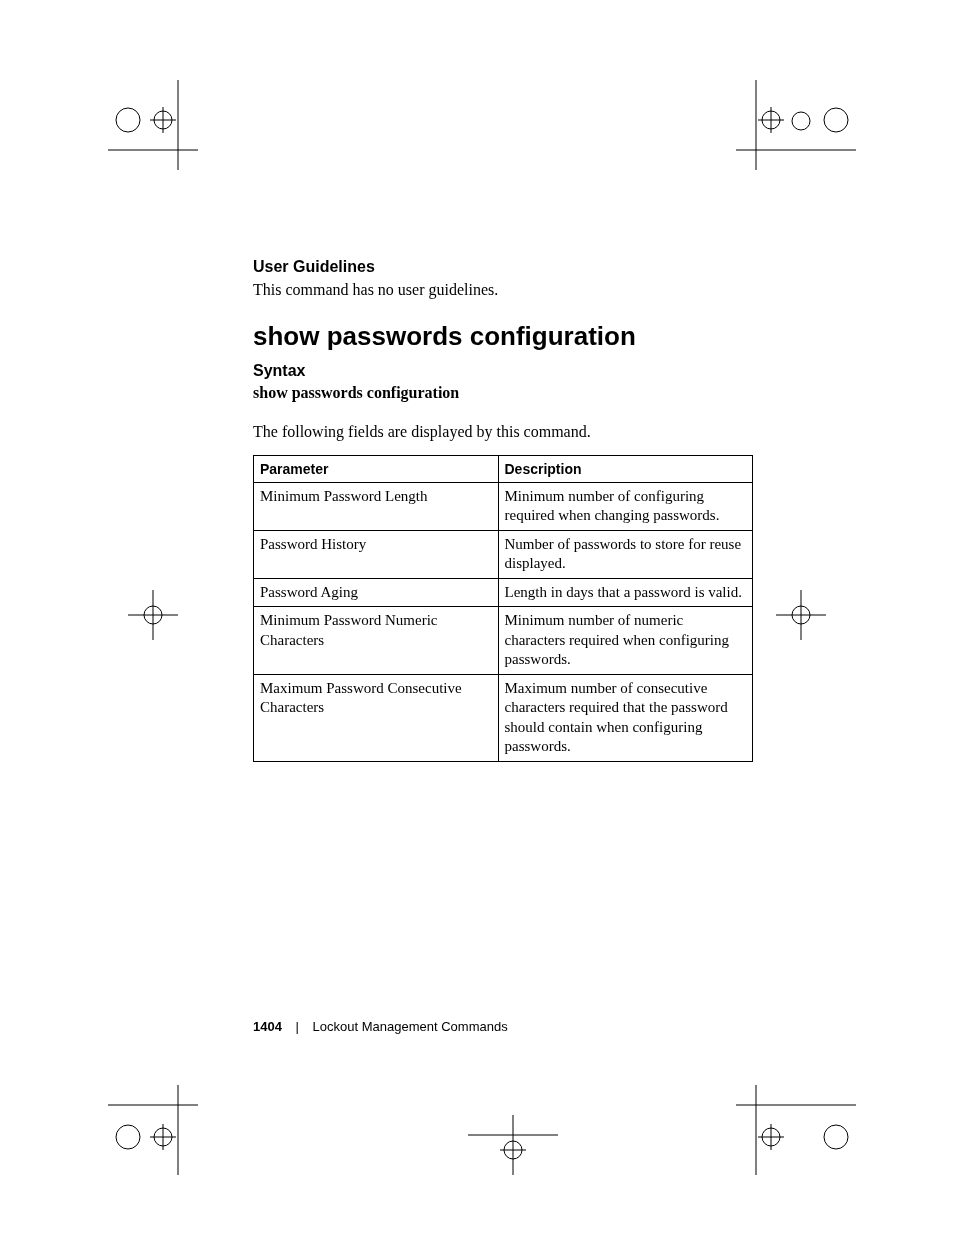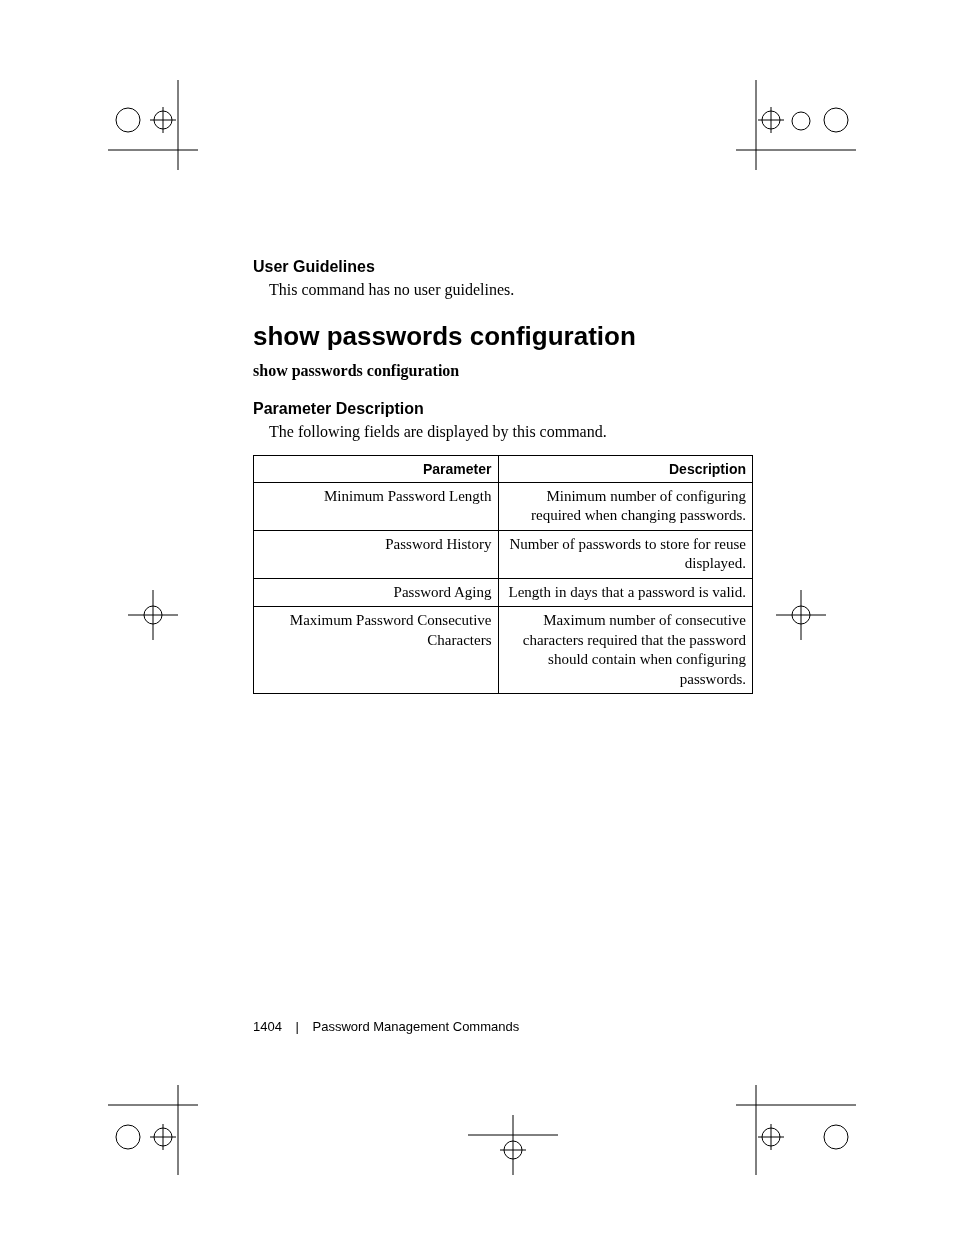--- a/index.html
+++ b/index.html
@@ -1,30 +1,30 @@
 <!DOCTYPE html>
 <html><head>
 <meta charset="utf-8">
 <style>
   html,body{margin:0;padding:0;background:#fff;color:#000;font-family:"Times New Roman",Times,serif}
   .page{position:relative;width:878px;height:1235px;margin:0 auto;background:#fff}
   .content{position:absolute;left:215px;top:258px;width:500px}
   .hb{font-family:Arial,Helvetica,sans-serif;font-weight:bold;color:#000}
   .h3{font-size:16px;margin:0 0 4px 0}
-  .body{font-size:16px;line-height:1.3;margin:0 0 20px 16px}
+  .body{font-size:16px;line-height:1.3;margin:0 0 20px 0}
   .h1{font-family:Arial,Helvetica,sans-serif;font-weight:bold;font-size:26px;margin:0 0 10px 0}
   .syntax-line{font-weight:bold;font-size:16px;margin:0 0 20px 0}
   table.params{border-collapse:collapse;width:100%;margin-top:12px;font-size:15px}
-  table.params th,table.params td{border:1px solid #000;padding:4px 6px;text-align:right;vertical-align:top;line-height:1.3}
+  table.params th,table.params td{border:1px solid #000;padding:4px 6px;text-align:left;vertical-align:top;line-height:1.3}
   table.params th{font-family:Arial,Helvetica,sans-serif;font-weight:bold;font-size:14px}
   table.params td{font-family:Liberation Serif, serif}
   table.params col.c1{width:49%}
   table.params col.c2{width:51%}
   .footer{position:absolute;left:215px;top:1019px;font-family:Arial,Helvetica,sans-serif;font-size:13px}
-  .footer .pg{font-weight:normal}
+  .footer .pg{font-weight:bold}
   .footer .sep{margin:0 10px}
   
   .reg{position:absolute;pointer-events:none}
   .reg svg{display:block}
 </style>
 </head>
 <body>
 
 <div class="page">
 
@@ -93,23 +93,23 @@
     </div>
 
   <div class="content">
 
     <p class="hb h3">User Guidelines</p>
     <p class="body">This command has no user guidelines.</p>
 
     <h1 class="h1">show passwords configuration</h1>
 
 
+    <p class="hb h3">Syntax</p>
     <p class="syntax-line">show passwords configuration</p>
 
-    <p class="hb h3">Parameter Description</p>
     <p class="body" style="margin-bottom:6px">The following fields are displayed by this command.</p>
 
     <table class="params">
       <colgroup>
           <col class="c1">
           <col class="c2">
         </colgroup>
       <thead>
         <tr>
           <th>Parameter</th>
@@ -123,27 +123,31 @@
           </tr>
           <tr>
             <td>Password History</td>
             <td>Number of passwords to store for reuse displayed.</td>
           </tr>
           <tr>
             <td>Password Aging</td>
             <td>Length in days that a password is valid.</td>
           </tr>
           <tr>
+            <td>Minimum Password Numeric Characters</td>
+            <td>Minimum number of numeric characters required when configuring passwords.</td>
+          </tr>
+          <tr>
             <td>Maximum Password Consecutive Characters</td>
             <td>Maximum number of consecutive characters required that the password should contain when configuring passwords.</td>
           </tr>
         </tbody>
     </table>
 
   </div>
 
   <div class="footer">
     <span class="pg">1404</span>
     <span class="sep">|</span>
-    <span>Password Management Commands</span>
+    <span>Lockout Management Commands</span>
   </div>
 
 </div>
 
 </body></html>

